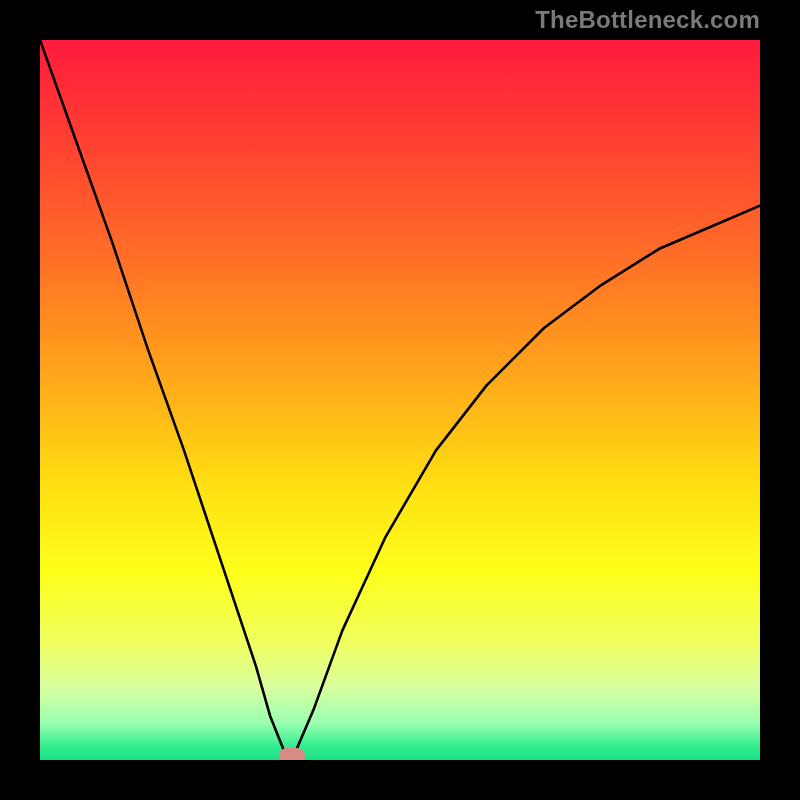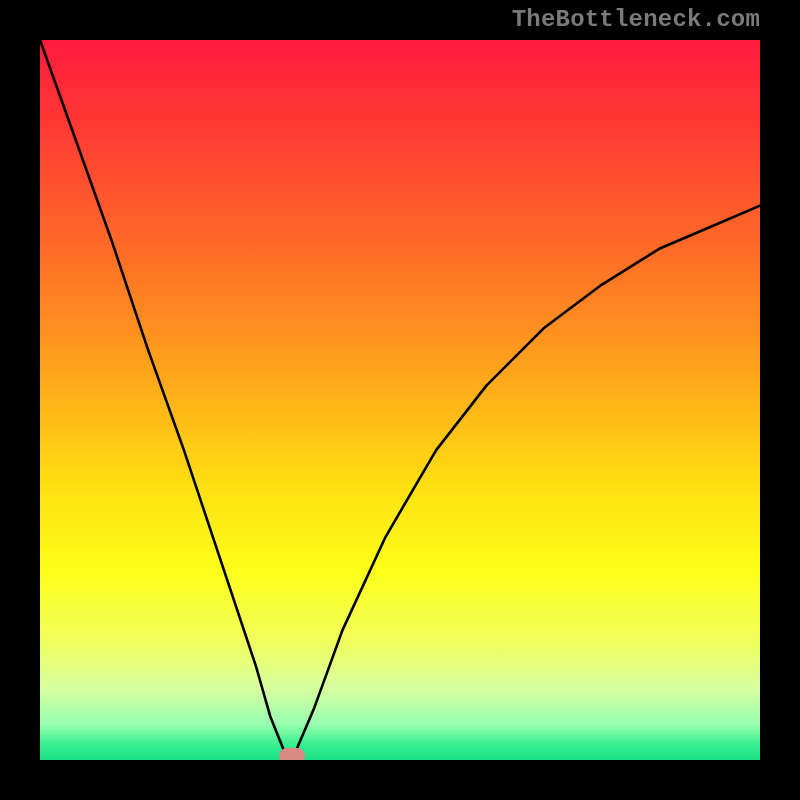--- a/index.html
+++ b/index.html
@@ -9,21 +9,20 @@
     height: 800px;
     overflow: hidden;
     background: #000;
     font-family: Arial, Helvetica, sans-serif;
   }
   .stage {
     position: relative;
     width: 800px;
     height: 800px;
     background: #000;
-    font-family: Liberation Mono, monospace;
   }
   .plot-area {
     position: absolute;
     left: 40px;
     top: 40px;
     width: 720px;
     height: 720px;
     overflow: hidden;
   }
   .gradient-bg {

